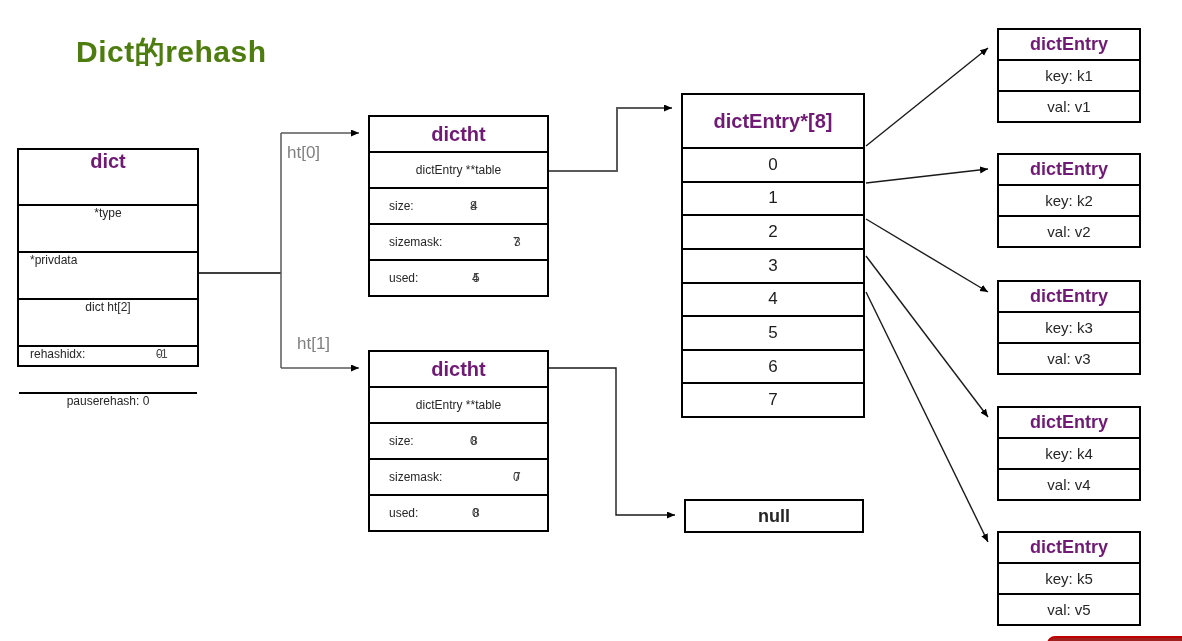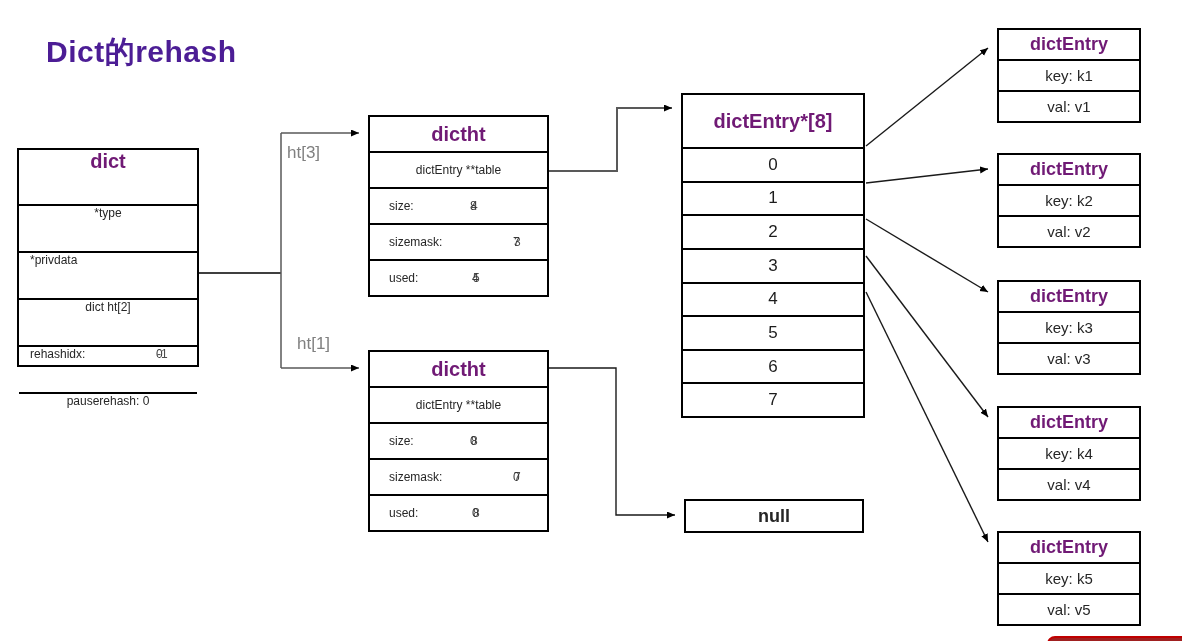--- a/index.html
+++ b/index.html
@@ -6,22 +6,22 @@
   body{
     position:relative;
     width:1182px;height:641px;
     background:#ffffff;
     overflow:hidden;
     font-family:"Liberation Sans",sans-serif;
     color:#111;
   }
   
   .title{
-    position:absolute;left:46px;top:32px;
-    font-size:30px;font-weight:bold;color:#4c1d95;
+    position:absolute;left:76px;top:32px;
+    font-size:30px;font-weight:bold;color:#4d7c0f;
     letter-spacing:0.5px;
   }
   
   .box{
     position:absolute;background:#fff;
     border:2px solid #000;box-sizing:border-box;
     display:flex;flex-direction:column;z-index:2;
   }
   .row{
     flex:1;display:flex;align-items:center;justify-content:center;
@@ -88,21 +88,21 @@
   <div class="row left2">
     <span>rehashidx:</span>
     <span class="ovwrap" style="left:137px;">
       <span class="ov-back">-1</span>
       <span class="ov-front">0</span>
     </span>
   </div>
   <div class="row">pauserehash: 0</div>
 </div>
 
-<div class="htlabel" style="left:287px;top:143px;">ht[3]</div>
+<div class="htlabel" style="left:287px;top:143px;">ht[0]</div>
 <div class="htlabel" style="left:297px;top:334px;">ht[1]</div>
 
 <div class="box" style="left:368px;top:115px;width:181px;height:182px;">
   <div class="row hdr">dictht</div>
   <div class="row">dictEntry **table</div>
   <div class="row left">
     <span>size:</span>
     <span class="ovwrap" style="left:100px;">
       <span class="ov-back">4</span>
       <span class="ov-front">8</span>

